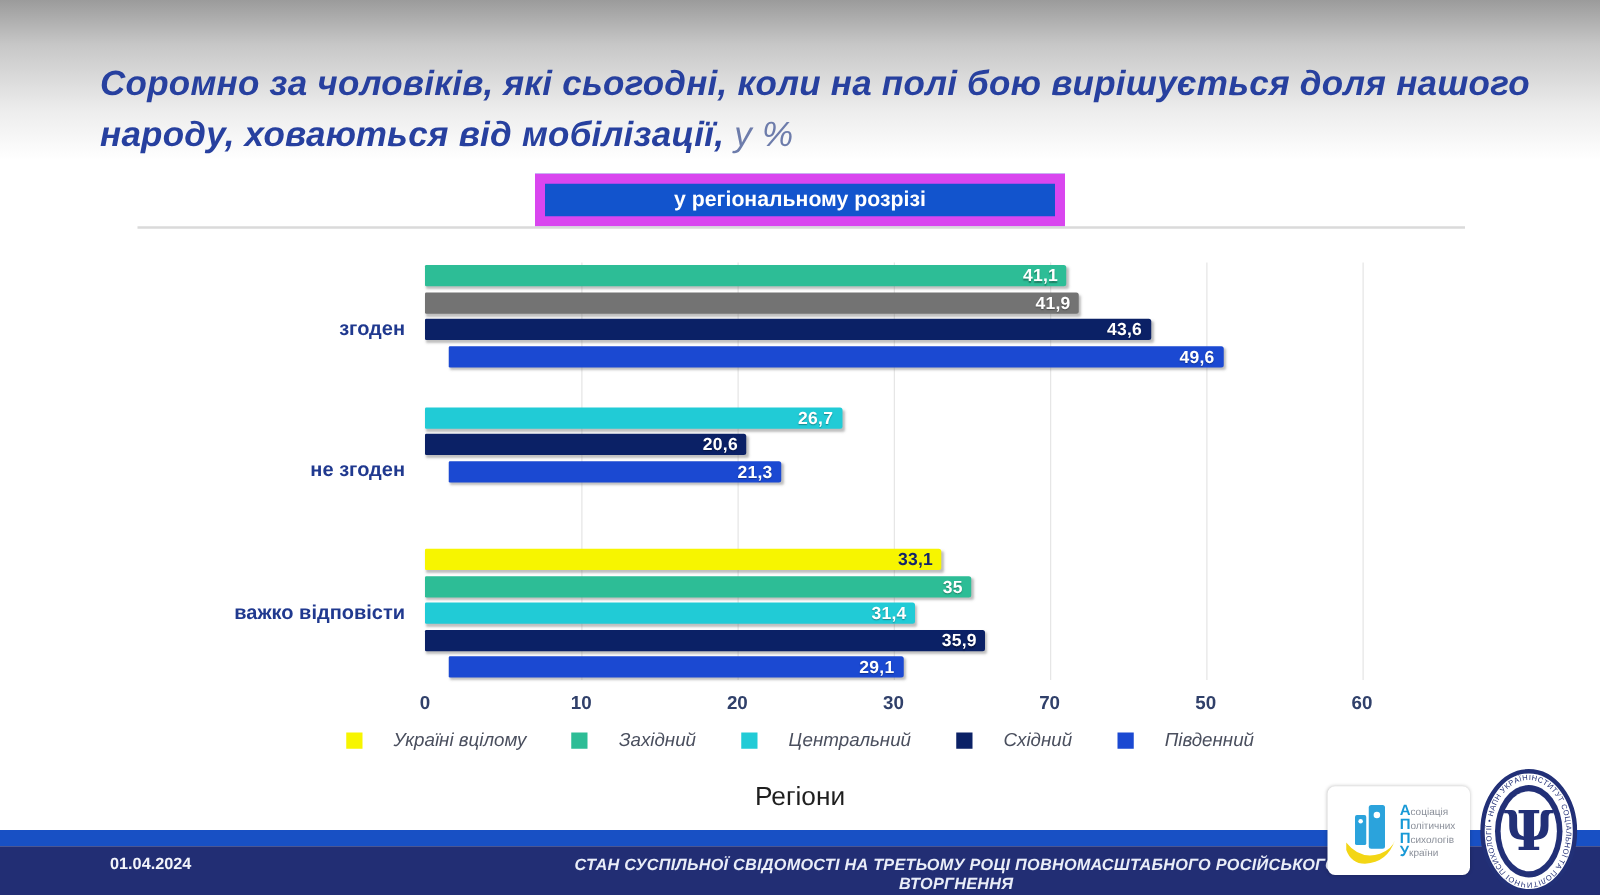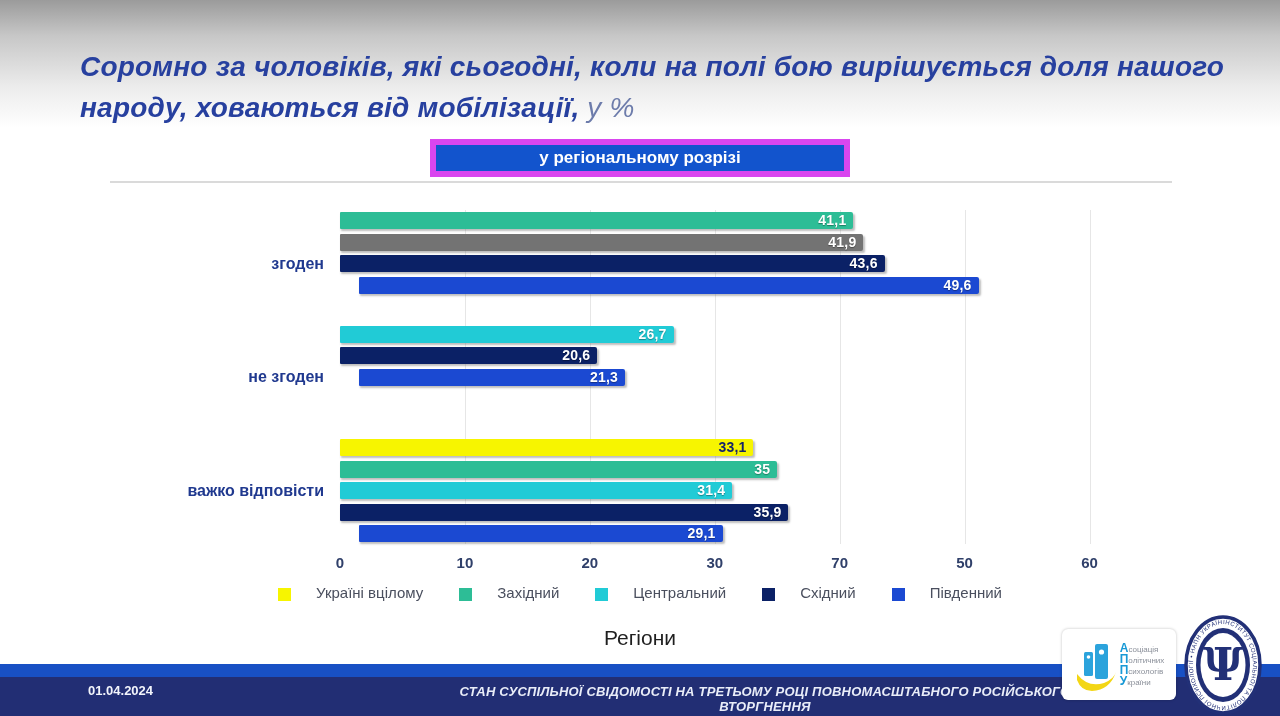--- a/index.html
+++ b/index.html
@@ -13,21 +13,21 @@
   }
   .title{
     position:absolute;left:64px;top:30px;width:1175px;margin:16px;
     font-size:28px;line-height:41px;font-weight:bold;font-style:italic;
     color:#27409f;letter-spacing:.2px;
   }
   .title .suffix{font-weight:400;color:#6d7cab;}
   .banner{
     position:absolute;left:50%;top:139px;transform:translateX(-50%);
     width:408px;height:26px;line-height:26px;text-align:center;
-    background:#1254cd;border:6px solid #d946ef;color:#ffffff;
+    background:#1254cd;border:8px solid #d946ef;color:#ffffff;
     font-size:17px;font-weight:600;
   }
   .separator{position:absolute;left:110px;top:181px;width:1062px;height:2px;background:#dadada;}
 
   
   .plot{position:absolute;left:340px;top:206px;width:812px;height:338px;}
   .grid-line{position:absolute;top:4px;height:334px;width:1px;background:#e6e6e6;}
   .groups{position:absolute;left:0;top:0;width:100%;height:100%;
     display:flex;flex-direction:column;justify-content:space-between;
     padding:6px 0 2px;box-sizing:border-box;}
@@ -50,21 +50,21 @@
   .bar-value.dark{color:#14246b;}
   .x-tick{
     position:absolute;top:348px;transform:translateX(-50%);
     font-size:15px;font-weight:600;color:#30406a;
   }
 
   .legend{
     position:absolute;left:0;top:584px;width:1280px;
     display:flex;justify-content:center;align-items:center;gap:36px;
   }
-  .legend-item{display:flex;align-items:flex-end;gap:25px;}
+  .legend-item{display:flex;align-items:center;gap:25px;font-style:italic;}
   .legend-swatch{width:13px;height:13px;display:inline-block;}
   .legend-label{font-size:15px;color:#4a4f5e;}
 
   .x-axis-title{
     position:absolute;left:0;top:626px;width:1280px;text-align:center;
     font-size:21px;color:#1f1f1f;
   }
 
   .footer-stripe{position:absolute;left:0;top:664px;width:1280px;height:13px;background:#1850c4;}
   .footer-bar{position:absolute;left:0;top:677px;width:1280px;height:39px;background:#222e74;}
@@ -118,21 +118,21 @@
             <div class="bar" style="width: 513.434px; background: rgb(45, 189, 150);">
               <span class="bar-value light">41,1</span>
             </div>
           </div>
           <div class="bar-row">
             <div class="bar" style="width: 523.428px; background: #737373;">
               <span class="bar-value light">41,9</span>
             </div>
           </div>
           <div class="bar-row">
-            <div class="bar" style="width: 544.665px; background: rgb(11, 33, 102);">
+            <div class="bar" style="width: 544.665px; background: rgb(11, 33, 102); padding-left: 36px;">
               <span class="bar-value light">43,6</span>
             </div>
           </div>
           <div class="bar-row">
             <div class="bar" style="width: 619.618px; background: rgb(27, 73, 210);">
               <span class="bar-value light">49,6</span>
             </div>
           </div>
         </div>
         <div class="bar-group">

